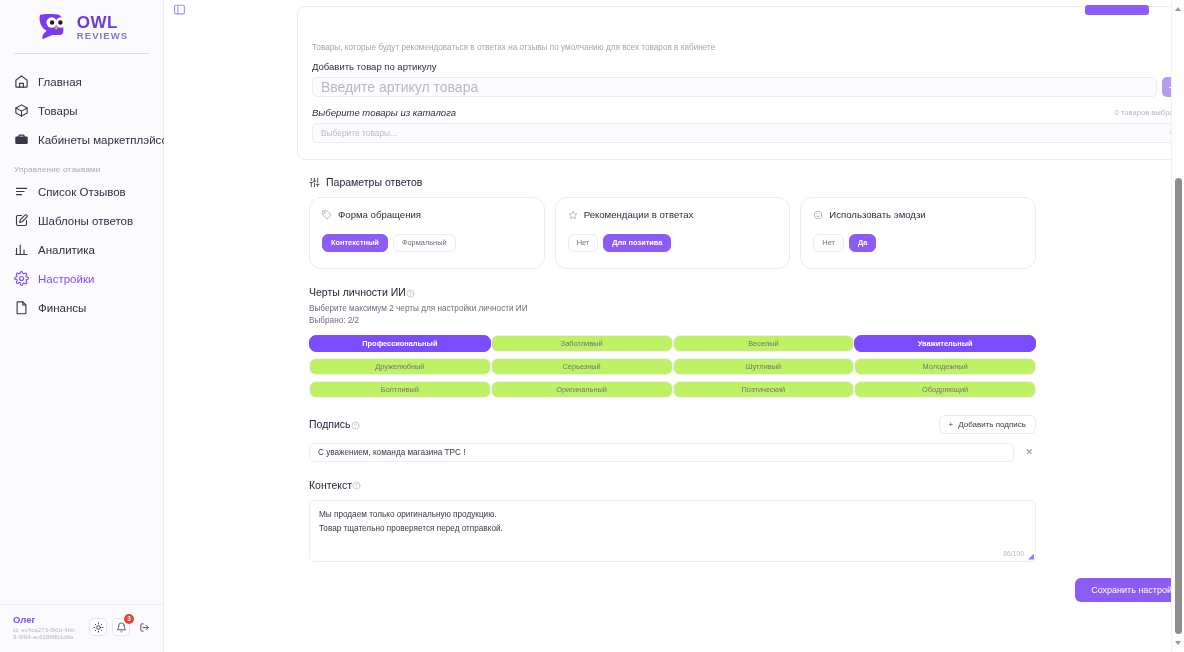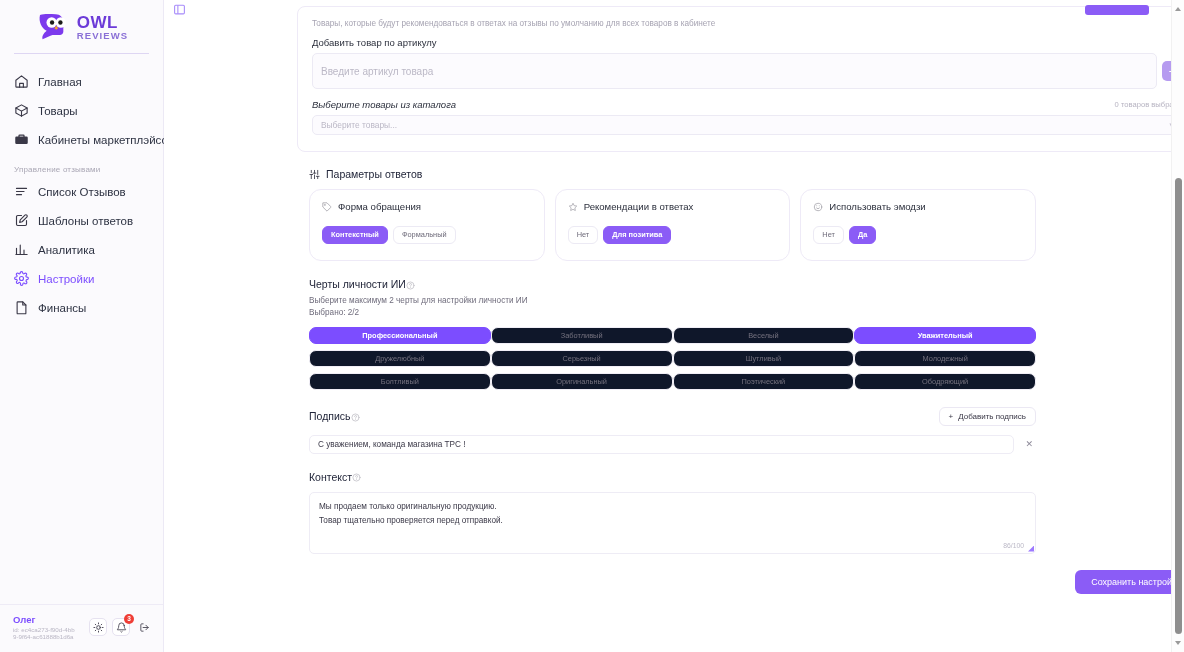--- a/index.html
+++ b/index.html
@@ -94,29 +94,29 @@
     position: absolute; top: 0; left: 133px; width: 900px;
     padding-right: 0;
   }
 
   
   .card-top {
     border: 1px solid #eeeaf7; border-radius: 8px;
     background: #fff; padding: 12px 14px 16px 14px;
     margin-top: 6px; position: relative;
   }
-  .hint-text { font-size: 8.2px; color: #a6a3b2; margin-bottom: 9px; }
+  .hint-text { font-size: 8.2px; color: #a6a3b2; margin-bottom: 9px; margin-top: 24px; }
   .field-label { font-size: 9.5px; color: #2b2f3c; margin-bottom: 5px; display:block; }
   .row-between { display:flex; align-items:center; justify-content: space-between; margin-bottom:5px; }
   .muted-right { font-size: 7.6px; color: #b6b3c1; }
 
   .input-row { display: flex; gap: 5px; align-items: center; }
   .txt-input {
-    flex: 1 1 auto; height: 36px; border: 1px solid #eceaf4; border-radius: 5px;
-    background: #fcfbfe; font-size: 10px; color: #bbb8c6;
+    flex: 1 1 auto; height: 20px; border: 1px solid #eceaf4; border-radius: 5px;
+    background: #fcfbfe; font-size: 14px; color: #bbb8c6;
     padding: 0 8px; display: flex; align-items: center;
   }
   .add-btn {
     width: 20px; height: 20px; border-radius: 5px; background: #b69bf0;
     color: #fff; font-size: 11px; display: flex; align-items: center;
     justify-content: center; cursor: pointer; line-height: 1;
   }
   .select-box {
     height: 20px; border: 1px solid #eceaf4; border-radius: 5px; background: #fcfbfe;
     font-size: 8.4px; color: #bbb8c6; padding: 0 8px;
@@ -166,21 +166,21 @@
   }
 
   
   .block { margin: 17px 0 0 12px; width: 727px; }
   .block-sub { font-size: 8.2px; color: #6f6c7c; line-height: 1.5; margin-bottom: 7px; }
   .traits-grid {
     display: grid; grid-template-columns: repeat(4, 1fr); gap: 6px 0;
   }
   .trait {
     height: 17px; border-radius: 7px; border: 1px solid #f0eef6;
-    background: #0f172a; color: #75727f; font-size: 7.4px;
+    background: #bef264; color: #75727f; font-size: 7.4px;
     display: flex; align-items: center; justify-content: center;
     cursor: pointer; white-space: nowrap;
   }
   .trait.on {
     background: #7c4dff; border-color: #7c4dff; color: #fff; font-weight: 600;
   }
 
   .block-head-row {
     display: flex; align-items: center; justify-content: space-between;
     margin-bottom: 9px;

